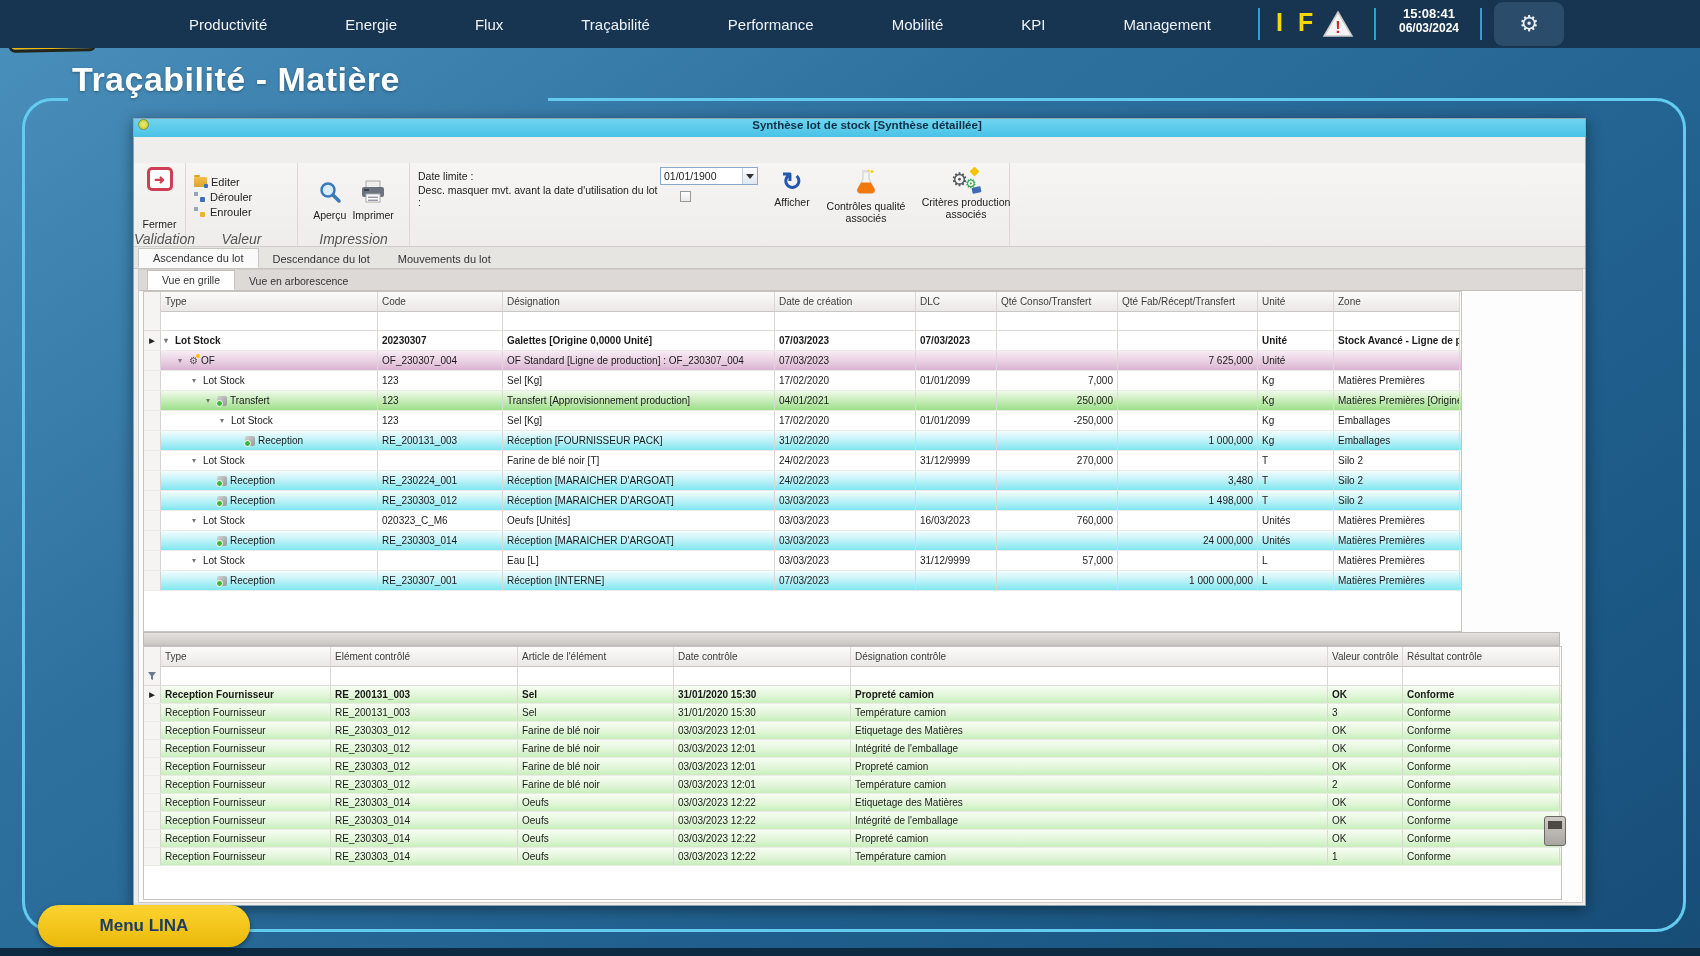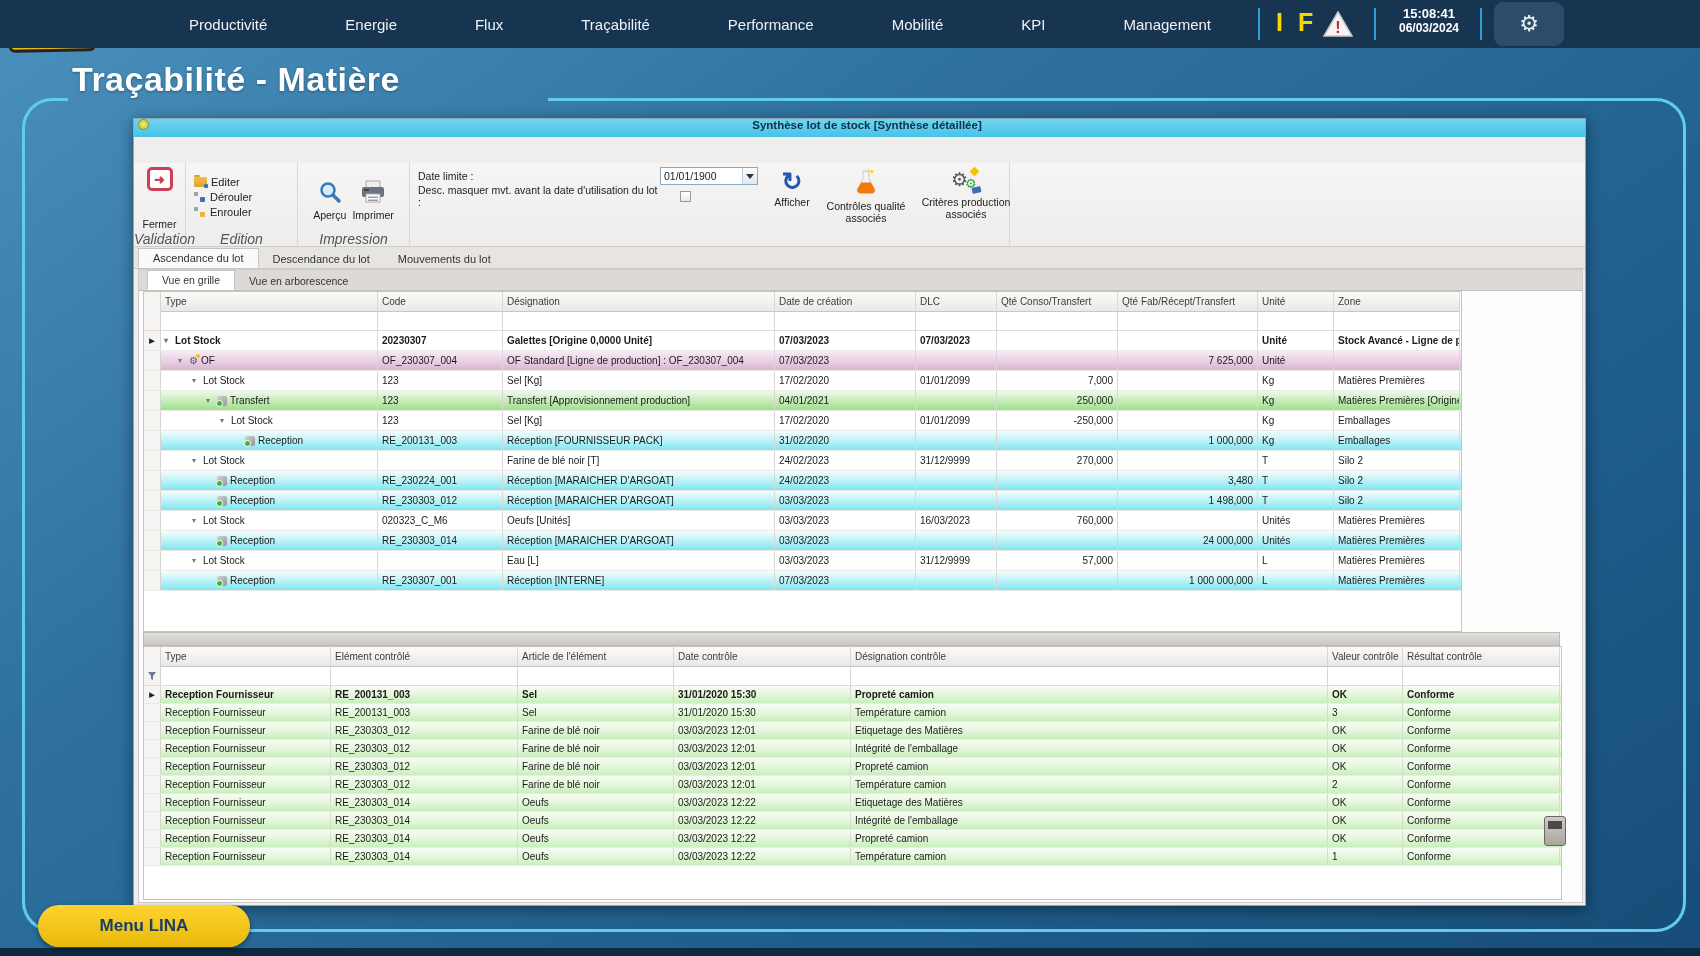--- a/index.html
+++ b/index.html
@@ -215,21 +215,21 @@
           </button>
           <button class="rbtn-s">
             <span class="ico-tree"></span>
             <span>Dérouler</span>
           </button>
           <button class="rbtn-s">
             <span class="ico-tree y"></span>
             <span>Enrouler</span>
           </button>
         </div>
-        <div class="rg-label">Edition</div>
+        <div class="rg-label">Valeur</div>
       </div>
 
       <div class="rgroup g-impression">
         <div class="rg-body">
           <button class="rbtn-v2">
             <span>
               <svg width="24" height="24">
                   <circle cx="10" cy="10" r="6.5" fill="#d9ecf9" stroke="#3a7ab8" stroke-width="2.5"></circle>
                   <line x1="15" y1="15" x2="21" y2="21" stroke="#3a7ab8" stroke-width="3.5" stroke-linecap="round"></line>
                 </svg>

